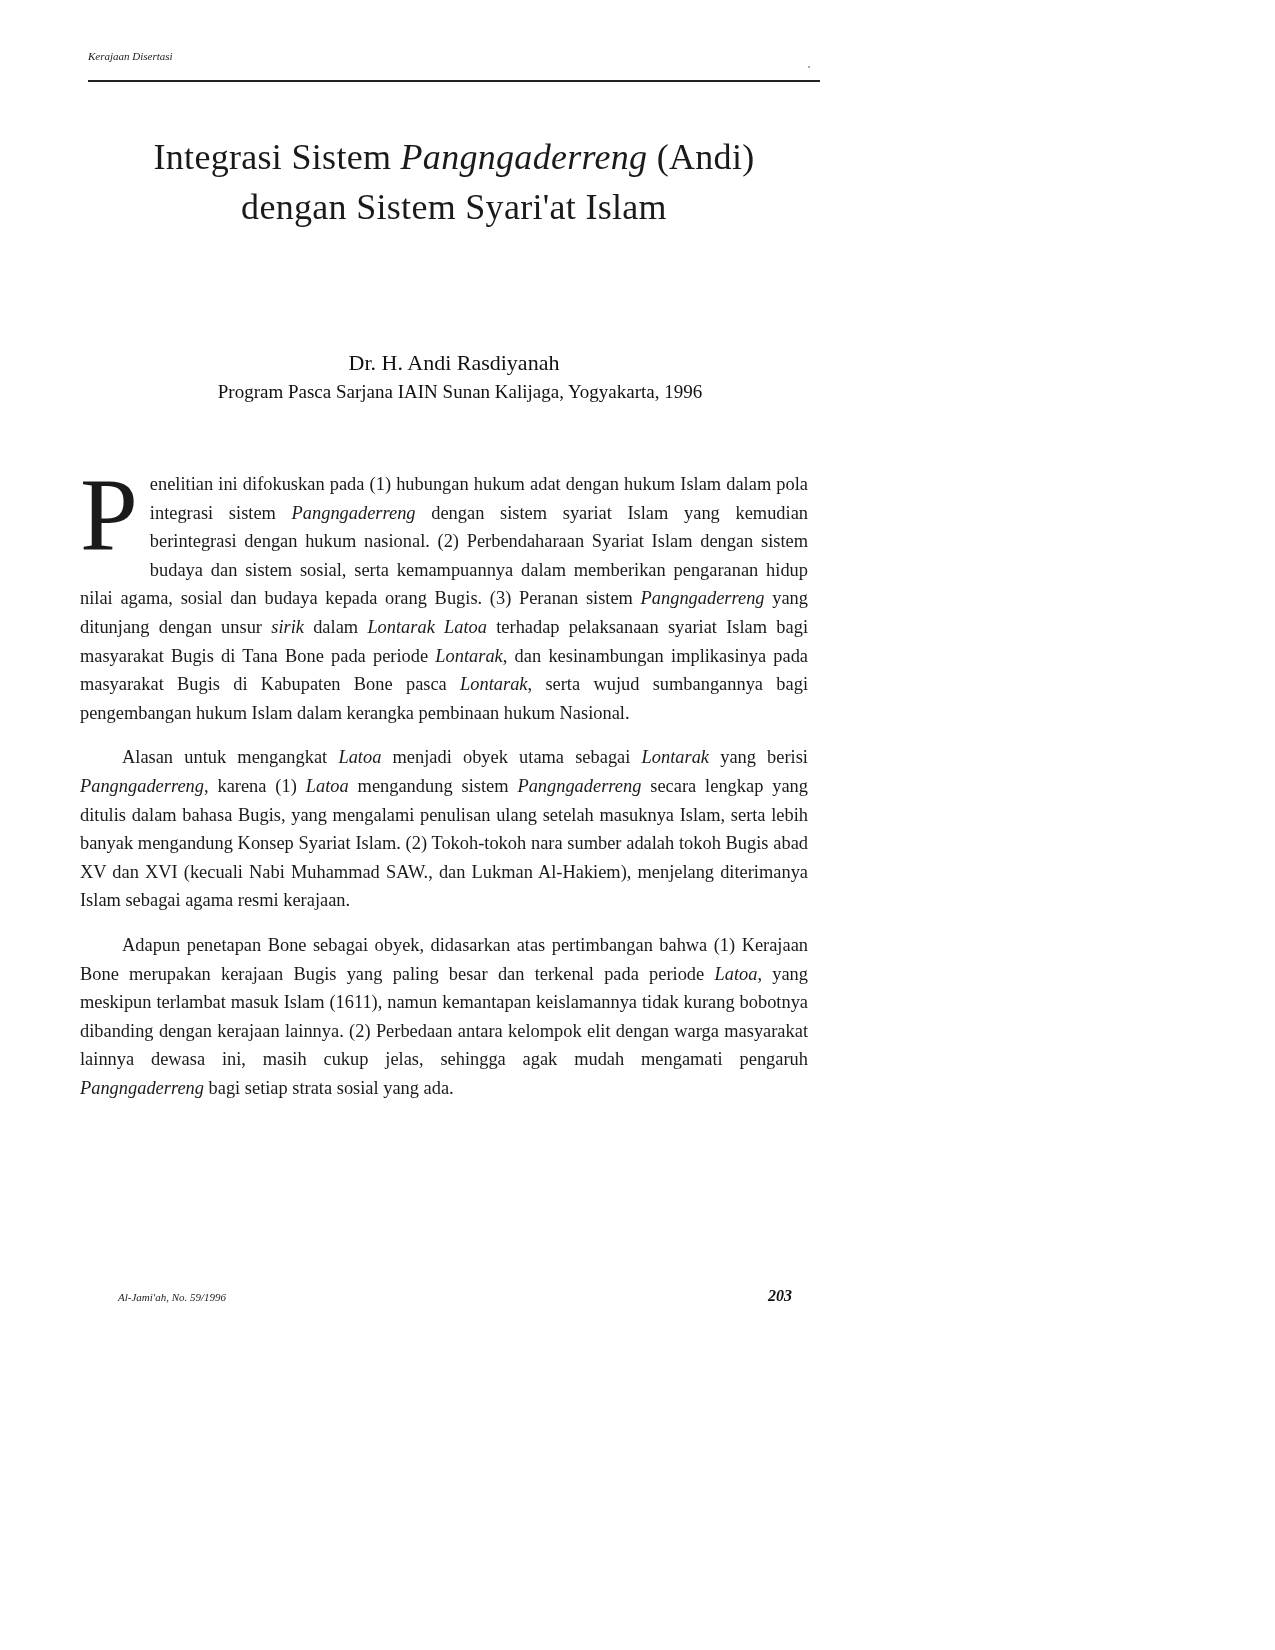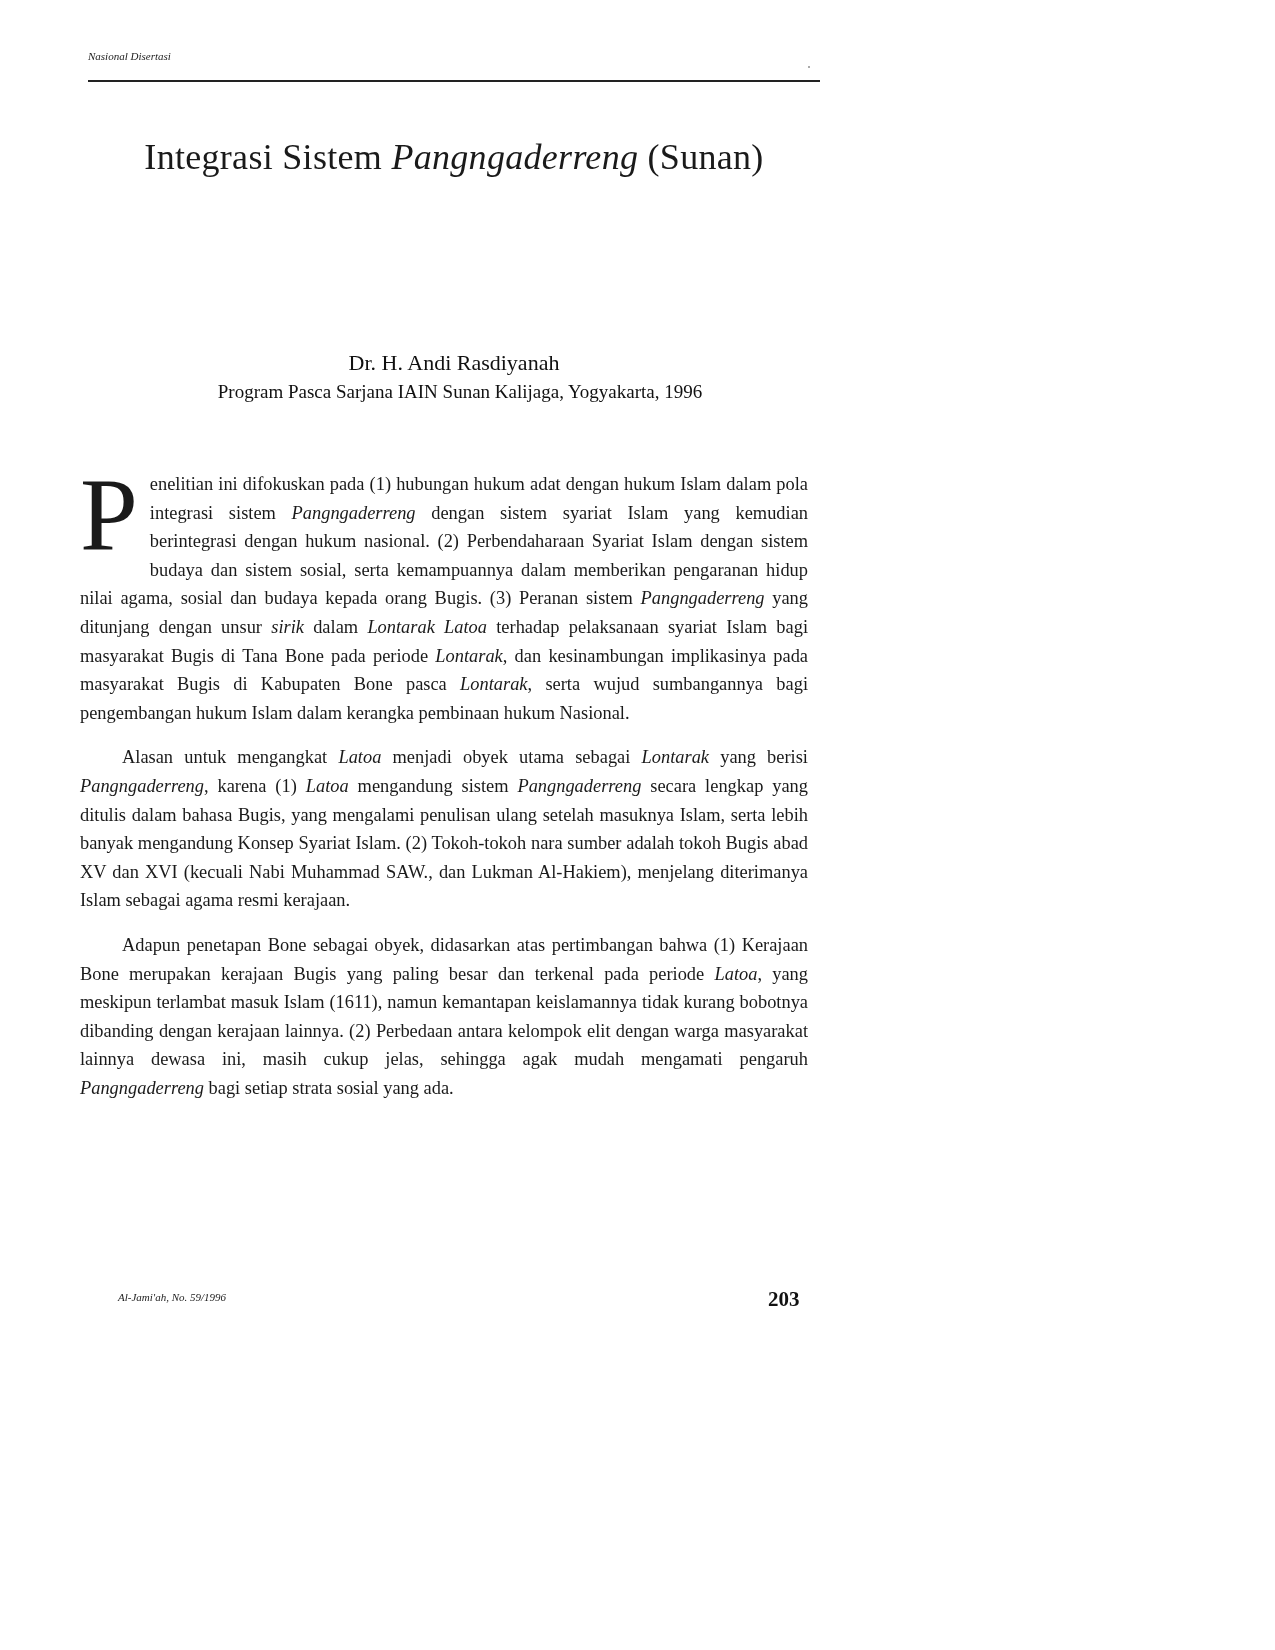--- a/index.html
+++ b/index.html
@@ -10,32 +10,33 @@
   .title-line { font-size: 36px; line-height: 50px; color: #1a1a1a; letter-spacing: 0.3px; }
   .title-line em { font-style: italic; }
   .author { position: absolute; left: 88px; top: 350px; width: 732px; text-align: center; font-size: 22px; }
   .affil { position: absolute; left: 140px; top: 381px; width: 640px; text-align: center; font-size: 19px; }
   .body { position: absolute; left: 80px; top: 470px; width: 728px; font-size: 18.4px; line-height: 28.6px; text-align: justify; color: #1a1a1a; }
   .body p { margin: 0; }
   .body p + p { text-indent: 42px; margin-top: 16px; }
   .dropcap { float: left; font-size: 104px; line-height: 82px; margin: 0 12px 0 0; padding-top: 4px; font-weight: normal; }
   .body em { font-style: italic; }
   .footer-left { position: absolute; left: 88px; top: 1291px; font-size: 11px; font-style: italic; color: #222; margin-left: 30px; }
-  .footer-right { position: absolute; left: 768px; top: 1287px; font-size: 21px; font-weight: bold; color: #111; }
+  .footer-right { position: absolute; left: 768px; top: 1287px; font-size: 16px; font-weight: bold; color: #111; font-style: italic; }
   .scan-dot { position: absolute; left: 808px; top: 66px; width: 2px; height: 2px; background: #aaa; }
 </style>
 </head>
 <body>
 
-<div class="running-head">Nasional Disertasi</div>
+<div class="running-head">Kerajaan Disertasi</div>
 <div class="head-rule"></div>
 <div class="scan-dot"></div>
 
 <div class="title-block">
-  <div class="title-line"><span>Integrasi Sistem </span><em>Pangngaderreng</em><span> (Sunan)</span></div>
+  <div class="title-line"><span>Integrasi Sistem </span><em>Pangngaderreng</em><span> (Andi)</span></div>
+  <div class="title-line">dengan Sistem Syari'at Islam</div>
 </div>
 
 <div class="author">Dr. H. Andi Rasdiyanah</div>
 <div class="affil">Program Pasca Sarjana IAIN Sunan Kalijaga, Yogyakarta, 1996</div>
 
 <div class="body">
   <p><span class="dropcap">P</span><span>enelitian ini difokuskan pada (1) hubungan hukum adat dengan hukum Islam dalam pola integrasi sistem </span><em>Pangngaderreng</em><span> dengan sistem syariat Islam yang kemudian berintegrasi dengan hukum nasional. (2) Perbendaharaan Syariat Islam dengan sistem budaya dan sistem sosial, serta kemampuannya dalam memberikan pengaranan hidup nilai agama, sosial dan budaya kepada orang Bugis. (3) Peranan sistem </span><em>Pangngaderreng</em><span> yang ditunjang dengan unsur </span><em>sirik</em><span> dalam </span><em>Lontarak Latoa</em><span> terhadap pelaksanaan syariat Islam bagi masyarakat Bugis di Tana Bone pada periode </span><em>Lontarak</em><span>, dan kesinambungan implikasinya pada masyarakat Bugis di Kabupaten Bone pasca </span><em>Lontarak</em><span>, serta wujud sumbangannya bagi pengembangan hukum Islam dalam kerangka pembinaan hukum Nasional.</span></p>
   <p><span>Alasan untuk mengangkat </span><em>Latoa</em><span> menjadi obyek utama sebagai </span><em>Lontarak</em><span> yang berisi </span><em>Pangngaderreng</em><span>, karena (1) </span><em>Latoa</em><span> mengandung sistem </span><em>Pangngaderreng</em><span> secara lengkap yang ditulis dalam bahasa Bugis, yang mengalami penulisan ulang setelah masuknya Islam, serta lebih banyak mengandung Konsep Syariat Islam. (2) Tokoh-tokoh nara sumber adalah tokoh Bugis abad XV dan XVI (kecuali Nabi Muhammad SAW., dan Lukman Al-Hakiem), menjelang diterimanya Islam sebagai agama resmi kerajaan.</span></p>
   <p><span>Adapun penetapan Bone sebagai obyek, didasarkan atas pertimbangan bahwa (1) Kerajaan Bone merupakan kerajaan Bugis yang paling besar dan terkenal pada periode </span><em>Latoa</em><span>, yang meskipun terlambat masuk Islam (1611), namun kemantapan keislamannya tidak kurang bobotnya dibanding dengan kerajaan lainnya. (2) Perbedaan antara kelompok elit dengan warga masyarakat lainnya dewasa ini, masih cukup jelas, sehingga agak mudah mengamati pengaruh </span><em>Pangngaderreng</em><span> bagi setiap strata sosial yang ada.</span></p>
 </div>

